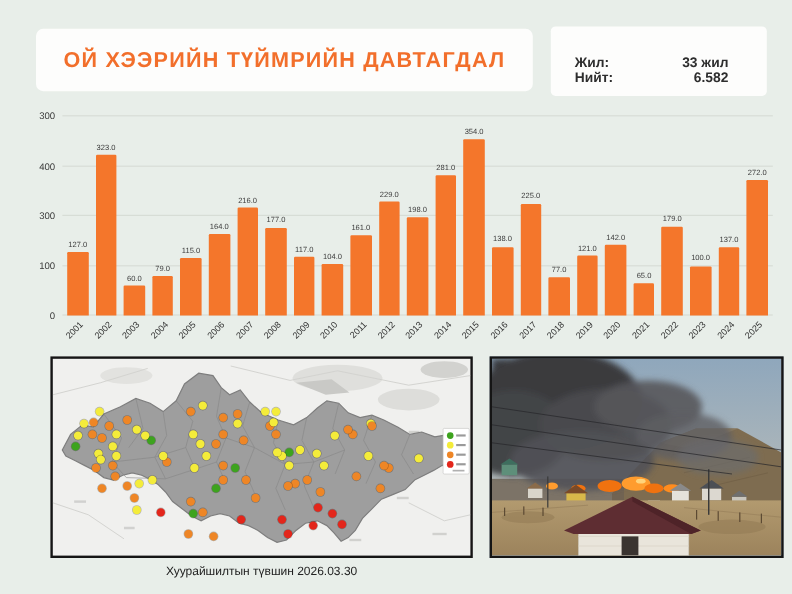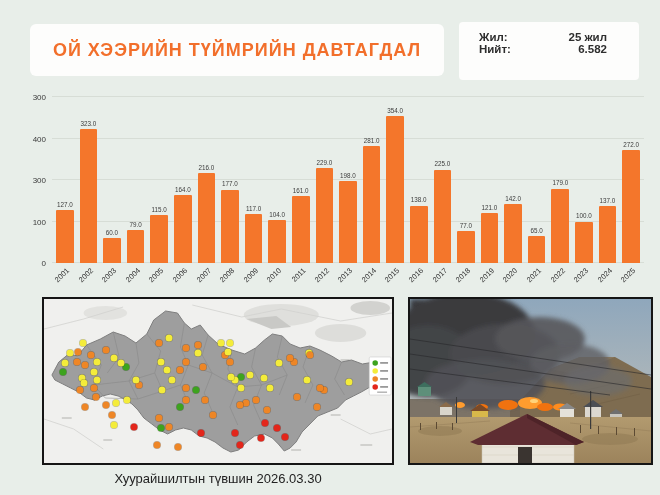--- a/index.html
+++ b/index.html
@@ -4,21 +4,21 @@
 <style>
   html,body{margin:0;padding:0;}
   .canvas{position:relative;width:660px;height:495px;background:#E8EEE9;overflow:hidden;
           font-family:"Liberation Sans",sans-serif;}
   
   .title-card{position:absolute;left:30px;top:24px;width:414px;height:52px;background:#FDFDFC;
               border-radius:6px;display:flex;align-items:center;justify-content:center;}
   .title-card h1{margin:0;font-size:18px;font-weight:700;letter-spacing:1px;color:#F26F2B;}
   .stats-card{position:absolute;left:459px;top:22px;width:180px;height:58px;background:#FDFDFC;
               border-radius:4px;box-sizing:border-box;padding:9px 18px 9px 20px;
-              display:flex;flex-direction:column;justify-content:flex-start;}
+              display:flex;flex-direction:column;justify-content:flex-end;}
   .stat-row{display:flex;justify-content:space-between;align-items:center;font-size:11.5px;
             font-weight:700;color:#2E2E2E;}
   .stat-row .val{padding-right:14px;}
   
   .chart{position:absolute;left:28px;top:90px;width:616px;height:200px;}
   .plot{position:absolute;left:24px;right:0;top:7px;height:166px;}
   .gridline{position:absolute;left:0;right:0;height:1px;background:#D7DDD6;}
   .ytick{position:absolute;right:100%;margin-right:6px;transform:translateY(50%);
          font-size:8px;color:#3A3A3A;}
   .bars{position:absolute;left:0;right:0;top:0;bottom:0;display:flex;align-items:flex-end;
@@ -33,35 +33,35 @@
   .map-card{position:absolute;left:42px;top:297px;width:348px;height:164px;border:2px solid #151515;
             background:#F0F0EE;}
   .map-card svg{display:block;width:100%;height:100%;}
   .dots{position:absolute;left:0;top:0;width:100%;height:100%;}
   .dot{position:absolute;width:7px;height:7px;border-radius:50%;
        transform:translate(-50%,-50%);box-shadow:0 0 0 0.5px rgba(0,0,0,.25);}
   .photo-card{position:absolute;left:408px;top:297px;width:241px;height:164px;border:2px solid #151515;
               background:#9FB0BE;}
   .photo-card svg{display:block;width:100%;height:100%;}
   .caption{position:absolute;left:42px;top:471px;width:352px;text-align:center;
-           font-size:13px;color:#222;}
+           font-size:10px;color:#222;}
 </style>
 </head>
 <body>
 
 <div class="canvas">
 
   <div class="title-card">
     <h1>ОЙ ХЭЭРИЙН ТҮЙМРИЙН ДАВТАГДАЛ</h1>
   </div>
 
   <div class="stats-card">
     <div class="stat-row">
       <span>Жил:</span>
-      <span class="val">25 жил</span>
+      <span class="val">33 жил</span>
     </div>
     <div class="stat-row">
       <span>Нийт:</span>
       <span class="val">6.582</span>
     </div>
   </div>
 
   <div class="chart">
     <div class="plot">
         <div class="gridline" style="bottom: 0%;"></div>

